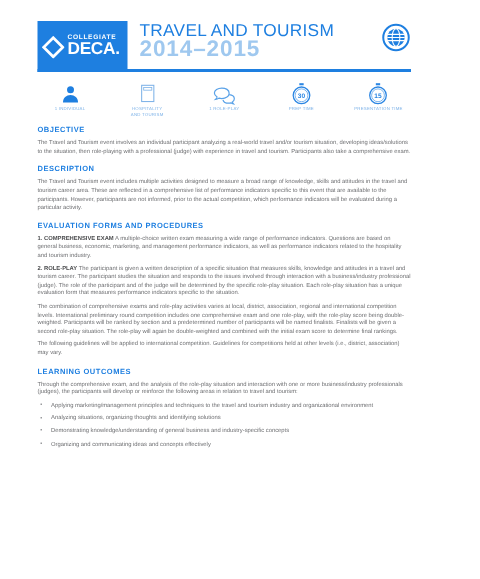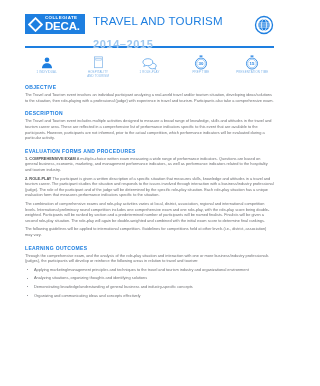--- a/index.html
+++ b/index.html
@@ -28,21 +28,21 @@
   .header {
     position: relative;
     margin: 14px 24px 0 25px;
     height: 30px;
     display: flex;
     align-items: flex-start;
   }
   .logo-block {
     background: #1e7fe0;
     width: 60px;
-    height: 20px;
+    height: 34px;
     display: flex;
     align-items: center;
     padding: 0 3px 0 3px;
     box-sizing: border-box;
     flex: none;
   }
   .logo-diamond {
     width: 15px;
     height: 15px;
     flex: none;
@@ -78,25 +78,24 @@
   .event-title {
     color: #1e7fe0;
     font-size: 11.5px;
     font-weight: normal;
     letter-spacing: 0.2px;
     white-space: nowrap;
     line-height: 12px;
   }
   .event-years {
     color: #9fc8ef;
-    font-size: 11px;
+    font-size: 15px;
     font-weight: bold;
     letter-spacing: 0.6px;
     line-height: 11px;
-    margin-top: 12px;
   }
   .globe-wrap {
     flex: none;
     width: 20px;
     height: 20px;
     margin-top: 1px;
   }
   .header-rule {
     margin: 2px 24px 0 25px;
     height: 1.6px;

